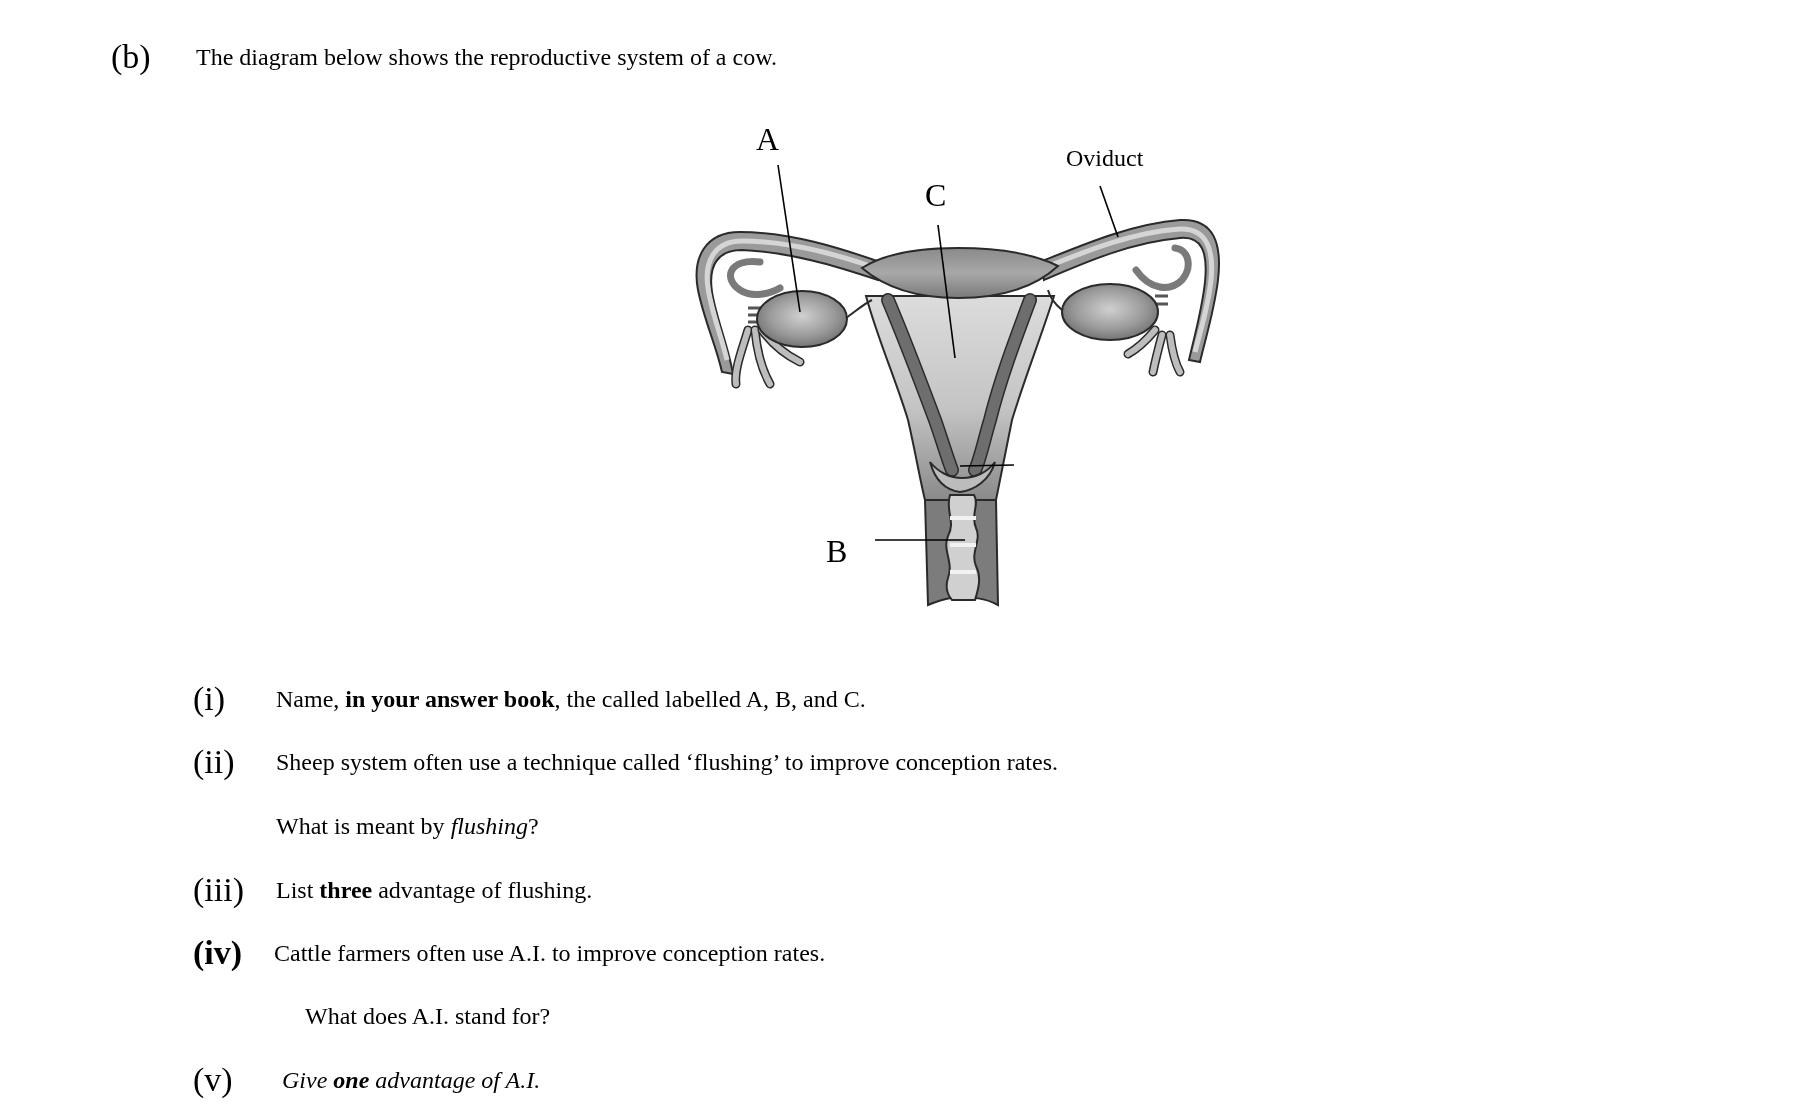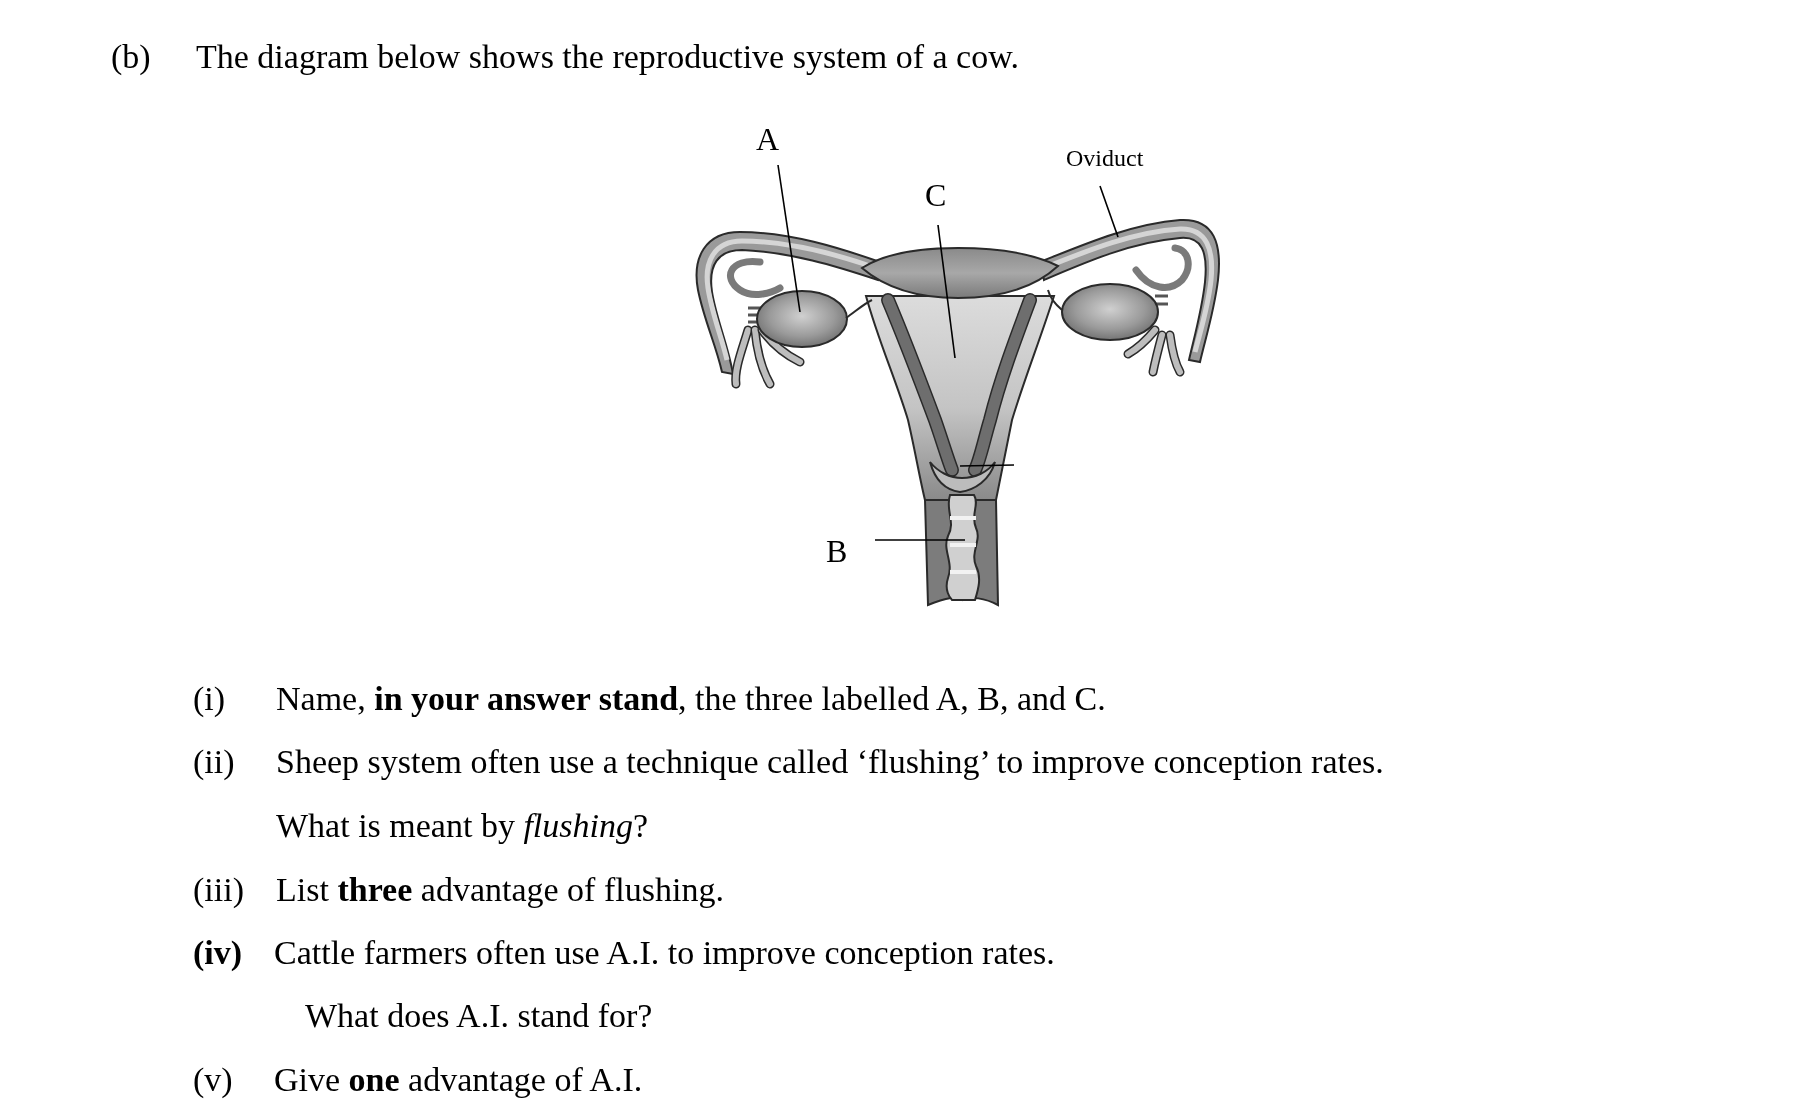--- a/index.html
+++ b/index.html
@@ -1,18 +1,18 @@
 <!DOCTYPE html>
 <html><head>
 <meta charset="utf-8">
 <style>
   html, body { margin: 0; padding: 0; background: #ffffff; }
   body { width: 1818px; height: 1115px; position: relative; overflow: hidden;
          font-family: "Liberation Serif", "DejaVu Serif", serif; color: #000; }
-  .line { position: absolute; font-size: 34px; line-height: 40px; white-space: nowrap; }
+  .line { position: absolute; font-size: 24px; line-height: 40px; white-space: nowrap; }
   .num { position: absolute; font-size: 34px; line-height: 40px; white-space: nowrap; }
   b { font-weight: bold; }
   i { font-style: italic; font-family: Liberation Serif, serif; }
   #diagram { position: absolute; left: 0; top: 0; width: 1818px; height: 700px; }
   .lbl { font-family: "Liberation Serif", "DejaVu Serif", serif; fill: #000; }
 </style>
 </head>
 <body>
 
 <div class="num" style="left:111px; top:37px;">(b)</div>
@@ -102,27 +102,27 @@
   <line x1="875" y1="540" x2="965" y2="540" stroke="#000" stroke-width="1.6"></line>
   <line x1="960" y1="466" x2="1014" y2="465" stroke="#000" stroke-width="1.6"></line>
 
   <text class="lbl" x="756" y="150" font-size="32">A</text>
   <text class="lbl" x="925" y="206" font-size="32">C</text>
   <text class="lbl" x="1066" y="166" font-size="24">Oviduct</text>
   <text class="lbl" x="826" y="562" font-size="32">B</text>
 </svg>
 
 <div class="num" style="left:193px; top:679px;">(i)</div>
-<div class="line" style="left:276px; top:679px;"><span>Name, </span><b>in your answer stand</b><span>, the three labelled A, B, and C.</span></div>
+<div class="line" style="left:276px; top:679px;"><span>Name, </span><b>in your answer book</b><span>, the called labelled A, B, and C.</span></div>
 
 <div class="num" style="left:193px; top:742px;">(ii)</div>
 <div class="line" style="left:276px; top:742px;">Sheep system often use a technique called ‘flushing’ to improve conception rates.</div>
 <div class="line" style="left:276px; top:806px;"><span>What is meant by </span><i>flushing</i><span>?</span></div>
 
 <div class="num" style="left:193px; top:870px;">(iii)</div>
 <div class="line" style="left:276px; top:870px;"><span>List </span><b>three</b><span> advantage of flushing.</span></div>
 
 <div class="num" style="left:193px; top:933px;font-weight:bold;">(iv)</div>
 <div class="line" style="left:274px; top:933px;">Cattle farmers often use A.I. to improve conception rates.</div>
 <div class="line" style="left:276px; top:996px;margin-left:29px;">What does A.I. stand for?</div>
 
 <div class="num" style="left:193px; top:1060px;">(v)</div>
-<div class="line" style="left:274px; top:1060px;"><span>Give </span><b>one</b><span> advantage of A.I.</span></div>
+<div class="line" style="left:282px; top:1060px;font-style:italic;"><span>Give </span><b>one</b><span> advantage of A.I.</span></div>
 
 </body></html>

